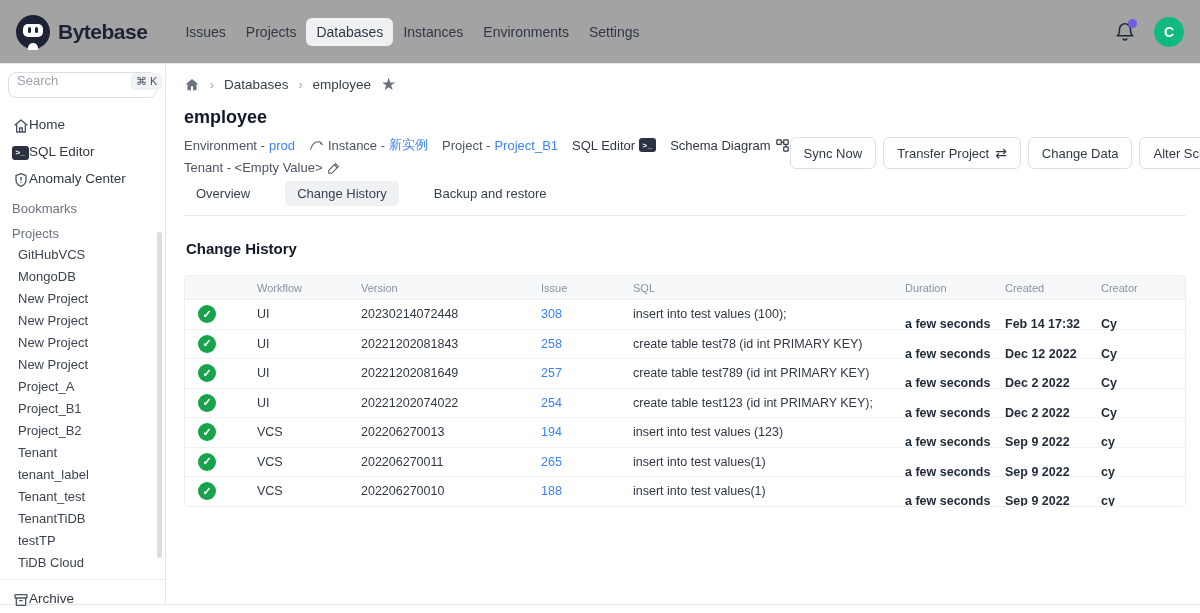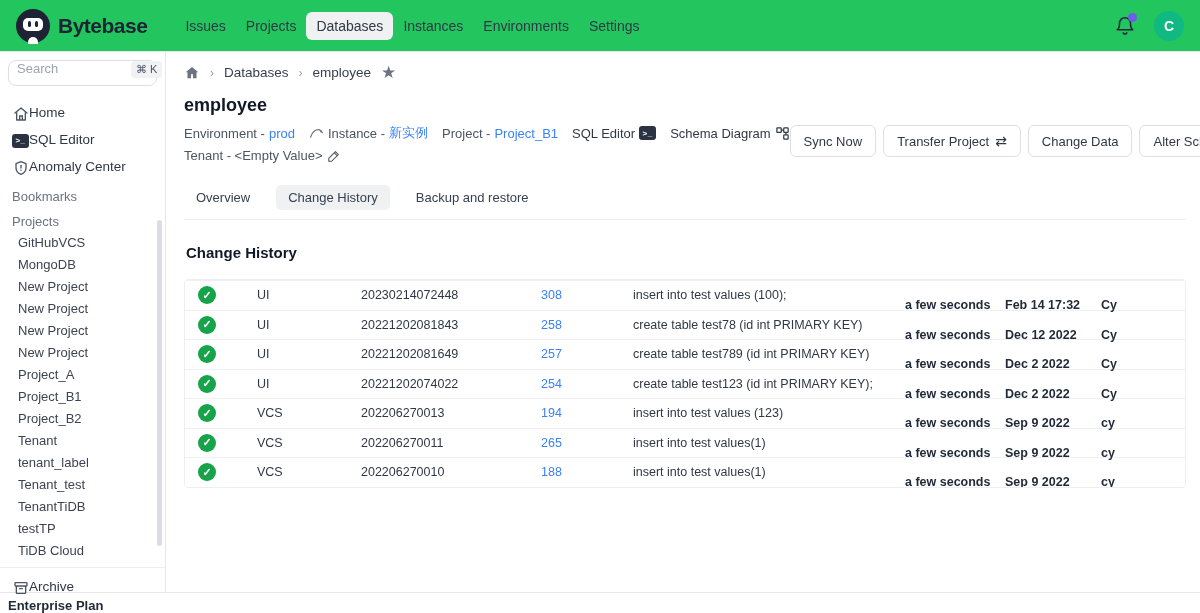--- a/index.html
+++ b/index.html
@@ -1,21 +1,21 @@
 <!DOCTYPE html>
 <html style="--accent: #4f46e5; --success: #16a34a;"><head>
 <meta charset="utf-8">
 <style>
   * { margin:0; padding:0; box-sizing:border-box; }
   html,body { width:1200px; height:613px; overflow:hidden; background:#fff;
     font-family:"Liberation Sans", sans-serif; color:#374151; }
 
   
-  .topnav { height:52px; display:flex; align-items:center; padding:0 16px;
-    border-bottom:1px solid #e5e7eb; background:#22c55e; }
+  .topnav { height:64px; display:flex; align-items:center; padding:0 16px;
+    border-bottom:1px solid #e5e7eb; background:#a3a3a3; }
   .logo { display:flex; align-items:center; gap:8px; margin-right:28px; cursor:pointer; }
   .logo-mark { width:34px; height:34px; border-radius:50%; background:#1d2334; position:relative; }
   .logo-face { position:absolute; left:7px; top:9px; width:20px; height:13px; background:#fff; border-radius:5px; }
   .logo-face::before, .logo-face::after { content:""; position:absolute; top:3px; width:3px; height:6px; background:#1d2334; border-radius:2px; }
   .logo-face::before { left:5px; } .logo-face::after { right:5px; }
   .logo-notch { position:absolute; left:12px; bottom:-1px; width:10px; height:7px; background:#fff; border-radius:5px 5px 0 0; }
   .logo-text { font-size:21px; font-weight:800; color:#1d2334; letter-spacing:-0.5px; }
   .nav-links { display:flex; align-items:center; font-size:14px; }
   .nav-link { padding:6px 10px; border-radius:6px; cursor:pointer; color:#303846; white-space:nowrap; }
   .nav-link.active { background:#f0f1f3; }
@@ -53,21 +53,21 @@
   .page-title { font-size:18px; font-weight:700; color:#111827; margin-bottom:8px; }
   .meta-row { display:flex; align-items:center; gap:14px; font-size:13px; color:#4b5563; margin-bottom:6px; flex-wrap:nowrap; }
   .meta-pair { display:flex; align-items:center; gap:4px; white-space:nowrap; }
   .meta-link { color:#3b82f6; cursor:pointer; }
   .meta-dark { color:#303846; font-weight:500; }
   .header-flex { display:flex; justify-content:space-between; align-items:flex-start; }
   .actions { display:flex; gap:7px; margin-top:2px; }
   .btn { background:#fff; border:1px solid #dcdfe4; border-radius:6px; padding:7px 13px; font-size:13px; font-weight:500;
     color:#303846; cursor:pointer; display:flex; align-items:center; gap:6px; white-space:nowrap; font-family:inherit;margin-top:28px; }
 
-  .tabs { display:flex; align-items:center; gap:14px; margin-top:16px; padding-bottom:9px; border-bottom:1px solid #e8eaed; }
+  .tabs { display:flex; align-items:center; gap:23px; margin-top:0; padding-bottom:9px; border-bottom:1px solid #e8eaed; }
   .tab { font-size:13px; color:#374151; padding:5px 12px; border-radius:5px; cursor:pointer; }
   .tab.active { background:#f0f1f3; }
 
   .section-head { display:flex; align-items:center; gap:14px; margin:24px 0 18px 2px; }
   .section-title { font-size:15px; font-weight:700; color:#111827; }
   .btn-primary { border:none; border-radius:6px; padding:8px 14px; font-size:13px; font-weight:600; color:#fff;
     cursor:pointer; font-family:inherit; background:var(--accent,#4f46e5); }
 
   
   .ctable { border:1px solid #eceef1; border-radius:4px; overflow:hidden; }
@@ -257,20 +257,30 @@
         <div class="tab">Overview</div>
         <div class="tab active">Change History</div>
         <div class="tab">Backup and restore</div>
       </div>
 
     <div class="section-head">
       <div class="section-title">Change History</div>
     </div>
 
     <div class="ctable">
+      <div class="trow thead" id="table-head">
+          <div class="cell cell-status"></div>
+          <div class="cell">Workflow</div>
+          <div class="cell">Version</div>
+          <div class="cell">Issue</div>
+          <div class="cell">SQL</div>
+          <div class="cell">Duration</div>
+          <div class="cell">Created</div>
+          <div class="cell">Creator</div>
+        </div>
       <div id="table-body">
           <div class="trow tbody-row">
             <div class="cell cell-status">
               <span class="check">✓</span>
             </div>
             <div class="cell">UI</div>
             <div class="cell">20230214072448</div>
             <div class="cell cell-issue">308</div>
             <div class="cell">insert into test values (100);</div>
             <div class="cell cell-strong">a few seconds</div>

